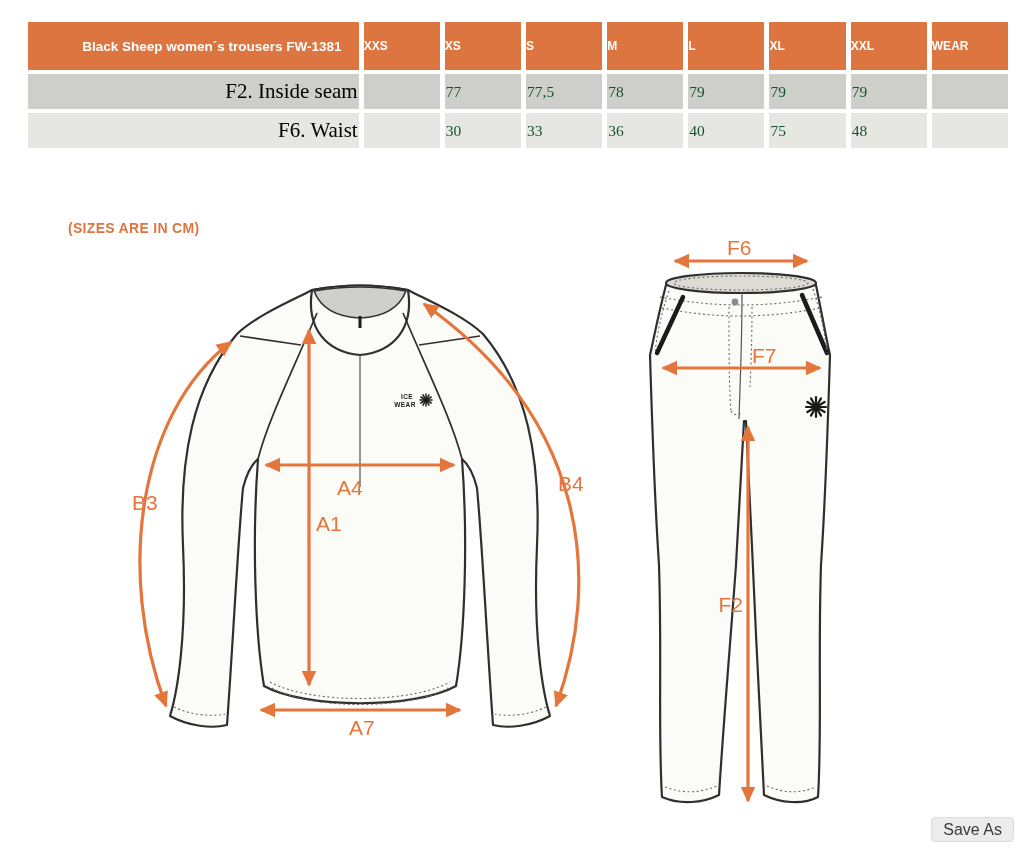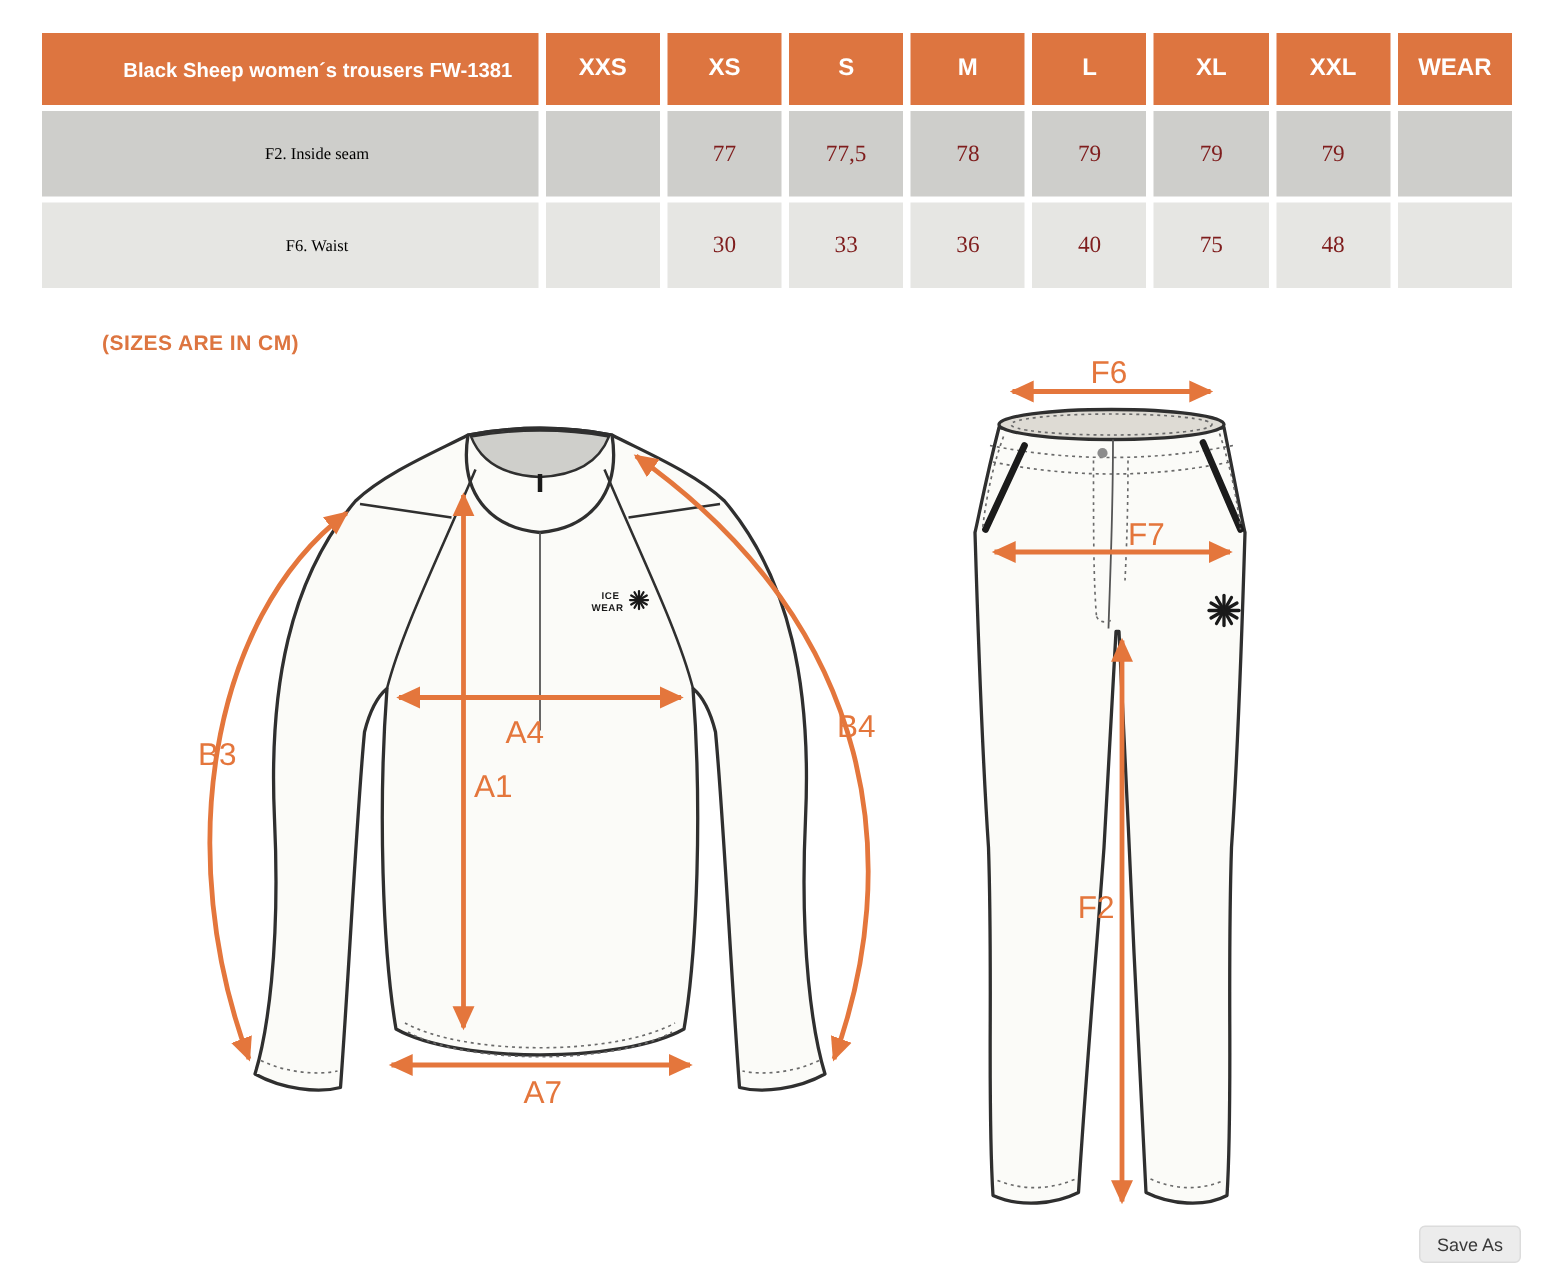--- a/index.html
+++ b/index.html
@@ -7,32 +7,32 @@
     width:1034px; height:848px; background:#fff; position:relative;
     font-family:"Liberation Sans", sans-serif; overflow:hidden;
   }
   
   .size-table {
     position:absolute; left:23px; top:18px; width:990px;
     border-collapse:separate; border-spacing:5px 4px; table-layout:fixed;
   }
   .size-table thead th {
     background:var(--accent); color:#fff; font-weight:bold;
-    font-size:16px; height:48px; text-align:center; padding:0;
+    font-size:12px; height:48px; text-align:left; padding:0;
   }
   .size-table thead th.title-cell { text-align:center; padding-left:37px; font-size:13.5px; }
   .size-table tbody tr.dark  td, .size-table tbody tr.dark  th { background:var(--row_dark); }
   .size-table tbody tr.light td, .size-table tbody tr.light th { background:var(--row_light); }
   .size-table tbody th.row-label {
-    text-align:center; padding-left:37px; font-weight:normal;
-    font-family:"Liberation Serif", serif; font-size:11px;
+    text-align:right; padding-left:37px; font-weight:normal;
+    font-family:"Liberation Serif", serif; font-size:21px;
   }
   .size-table tbody td {
-    text-align:center; height:33px; padding:12px;
-    font-family:"Liberation Serif", serif; font-size:15.5px; color:#7f1d1d;
+    text-align:left; height:33px; padding:1px;
+    font-family:"Liberation Serif", serif; font-size:15.5px; color:#14532d;
   }
   
   .units-note {
     position:absolute; left:68px; top:220px; color:var(--accent);
     font-size:14px; font-weight:bold; letter-spacing:.3px;
   }
   
   .shirt-svg    { position:absolute; left:90px;  top:248px; }
   .trousers-svg { position:absolute; left:635px; top:235px; }
   .outline { fill:var(--paper); stroke:var(--line); stroke-width:2.2; stroke-linejoin:round; }
@@ -47,21 +47,21 @@
   .ah     { fill:var(--arrow); }
   .lbl    { fill:var(--arrow); font-family:"Liberation Sans", sans-serif; font-size:21px; }
   .logo-txt { fill:#1a1a1a; font-family:"Liberation Sans", sans-serif;
               font-size:6.5px; font-weight:bold; letter-spacing:.4px; text-anchor:middle; }
   .snow   { stroke:#1a1a1a; stroke-linecap:round; }
   .zip-tick { stroke:#1a1a1a; stroke-width:3; }
   
   .save-as-btn {
     position:absolute; right:20px; top:817px; height:25px; padding:0 11px;
     background:#ececec; border:1px solid #dcdcdc; border-radius:4px;
-    font-size:12px; color:#3a3a3a; font-family:"Liberation Sans", sans-serif;
+    font-size:16px; color:#3a3a3a; font-family:"Liberation Sans", sans-serif;
     cursor:pointer;
   }
 </style>
 </head>
 <body>
 
 <table class="size-table">
   <colgroup>
     <col style="width:330px">
     <col style="width:76px">

